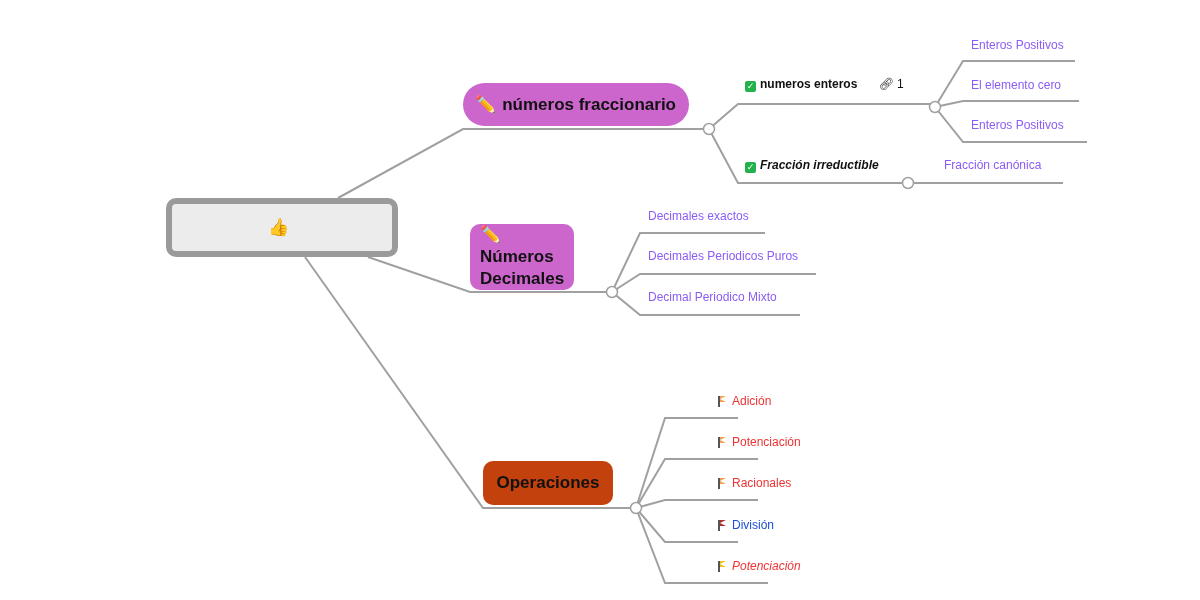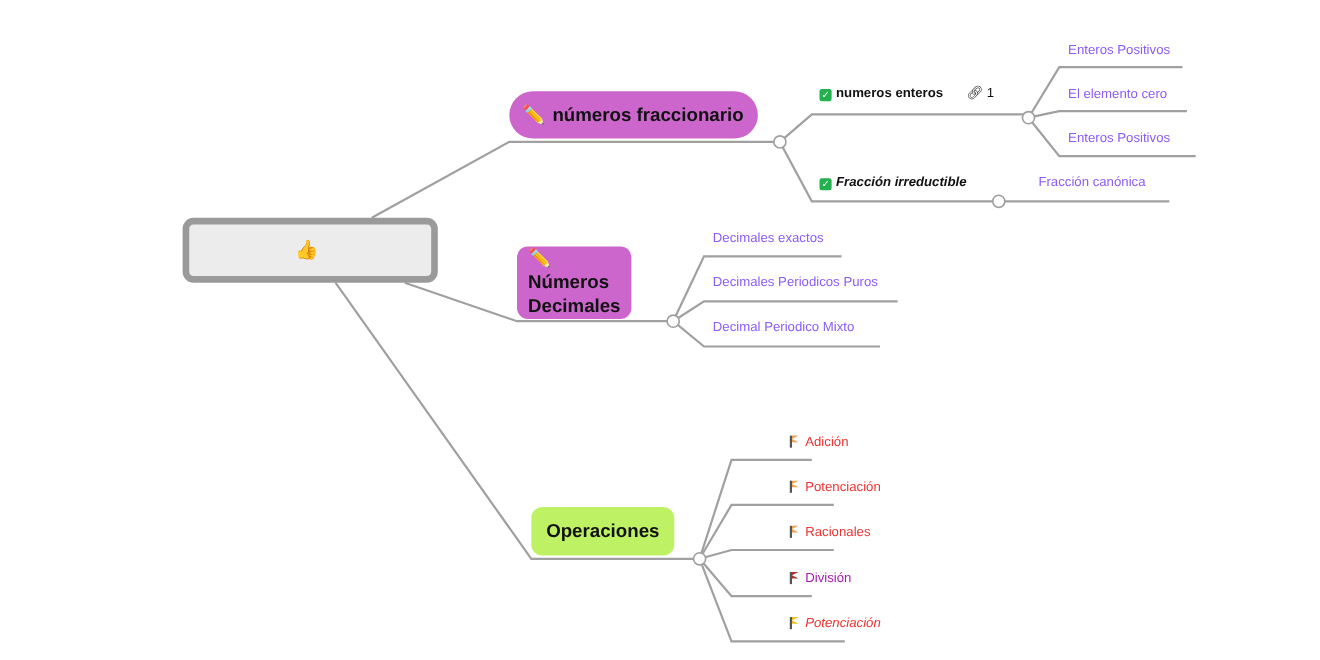--- a/index.html
+++ b/index.html
@@ -9,25 +9,25 @@
   svg#lines { position: absolute; left: 0; top: 0; }
   .node { position: absolute; box-sizing: border-box; display: flex; align-items: center; }
   .root { left: 166px; top: 198px; width: 232px; height: 59px; background: #ececec;
           border: 6px solid #9a9a9a; border-radius: 10px; justify-content: center;
           font-weight: bold; font-size: 17px; color: #111; }
   .main-topic { background: #cc66cc; color: #111; font-weight: bold; font-size: 17px; }
   .mt-frac { left: 463px; top: 83px; width: 226px; height: 43px; border-radius: 22px; padding-left: 12px; }
   .mt-dec { left: 470px; top: 224px; width: 104px; height: 66px; border-radius: 10px;
             padding-left: 10px; line-height: 22px; }
   .mt-op { left: 483px; top: 461px; width: 130px; height: 44px; border-radius: 10px;
-           background: #bef264; justify-content: center; }
+           background: #c2410c; justify-content: center; }
   .sub { position: absolute; font-size: 12px; color: #8b5cf6; white-space: nowrap; }
   .sub.bold { color: #111; font-weight: bold; }
   .op { color: #ee3333; font-size: 12px; margin-left: 44px; }
-  .op.light { color: #a21caf; }
+  .op.light { color: #1d4ed8; }
   .op.italic { font-style: italic; }
   .emoji { display: inline-block; margin-right: 6px; }
   .check { display: inline-block; width: 11px; height: 11px; background: #22b14c; border-radius: 2px;
            color: #fff; font-size: 9px; line-height: 11px; text-align: center; margin-right: 4px;
            vertical-align: -1px; font-weight: bold; }
   .flag { display: inline-block; width: 10px; height: 10px; position: relative; margin-right: 4px; vertical-align: -1px; }
   .flag::before { content: ""; position: absolute; left: 0; top: 0; width: 1.5px; height: 11px; background: #555; }
   .flag::after { content: ""; position: absolute; left: 1.5px; top: 0; width: 0; height: 0;
                  border-top: 3.5px solid var(--fc); border-bottom: 3.5px solid var(--fc);
                  border-right: 6px solid transparent; border-left: 0; }

